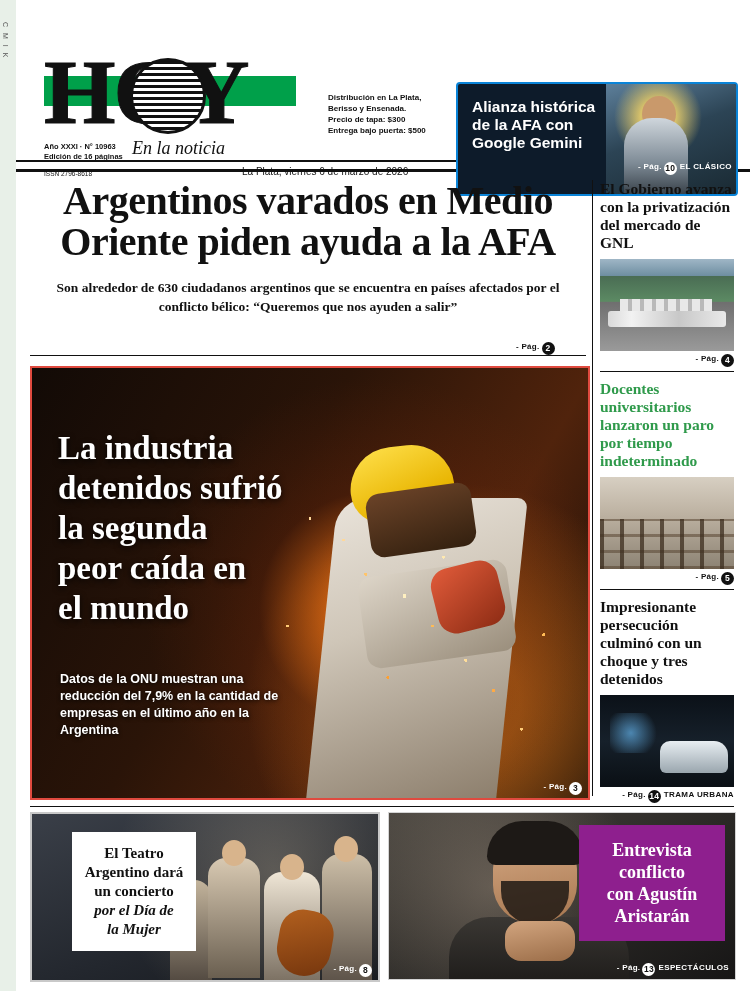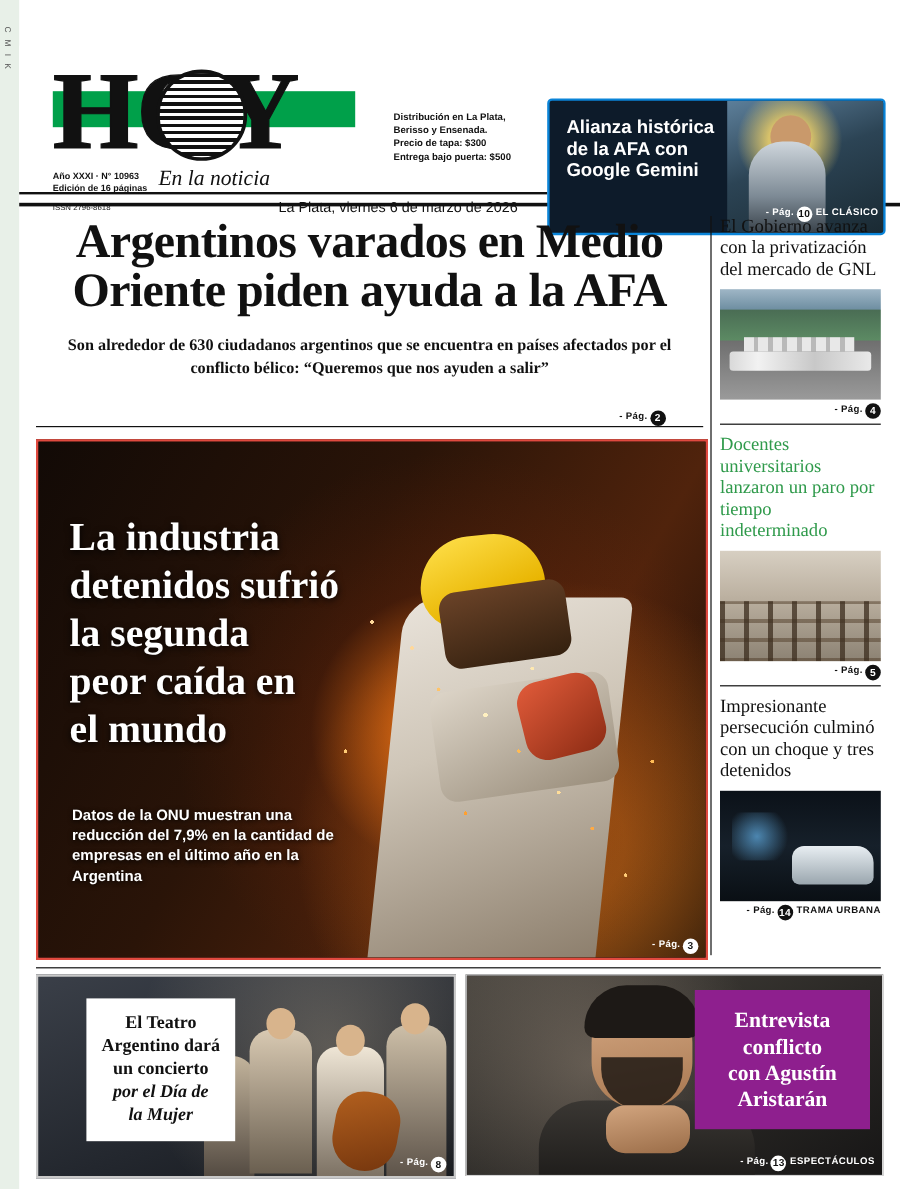--- a/index.html
+++ b/index.html
@@ -126,23 +126,23 @@
     left: 312px;
     top: 54px;
     font-size: 8px;
     line-height: 11px;
     color: #111;
     font-weight: bold;
     text-align: left;
   }
   .mast-date {
     position: absolute;
-    left: 216px;
+    left: 226px;
     top: 128px;
-    font-size: 12px;
+    font-size: 10px;
     color: #111;
   }
   .mast-rule {
     position: absolute;
     left: 0;
     top: 122px;
     width: 440px;
     height: 2px;
     background: #111;
   }
@@ -189,21 +189,21 @@
     left: 14px; top: 14px;
     width: 160px;
     color: #fff;
     font-size: 15.5px;
     line-height: 18px;
     font-weight: bold;
   }
   .promo-tag {
     position: absolute;
     right: 4px;
-    bottom: 9px;
+    bottom: 19px;
     font-size: 8px;
     color: #fff;
     font-weight: bold;
     letter-spacing: 0.3px;
   }
 
   
   .lead {
     position: absolute;
     left: 14px;
@@ -391,21 +391,21 @@
     position: absolute;
     left: 576px;
     top: 180px;
     width: 1px;
     height: 616px;
     background: #111;
   }
   .r-item { position: relative; width: 134px; }
   .r-title {
     font-family: "Liberation Serif", serif;
-    font-weight: normal;
+    font-weight: bold;
     font-size: 15.5px;
     line-height: 18px;
     color: #111;
     margin: 0 0 7px 0;
   }
   .r-title.green { color: #2f9a4b; }
   .r-photo {
     width: 134px;
     height: 92px;
     overflow: hidden;

